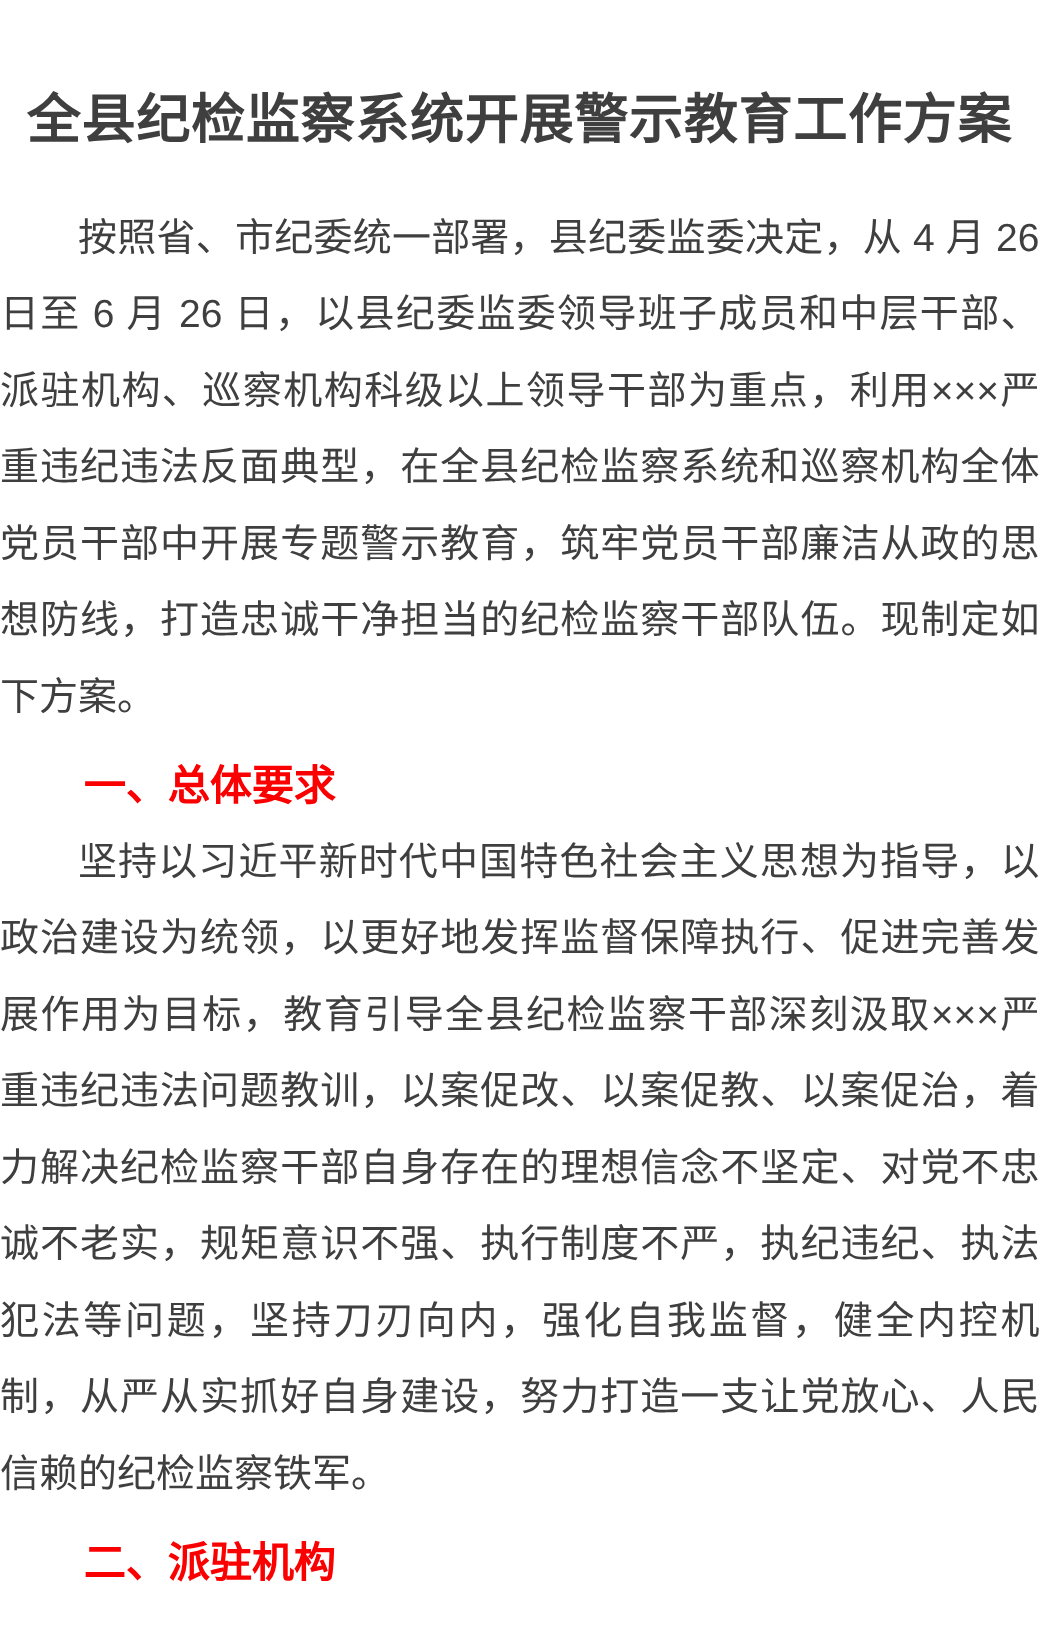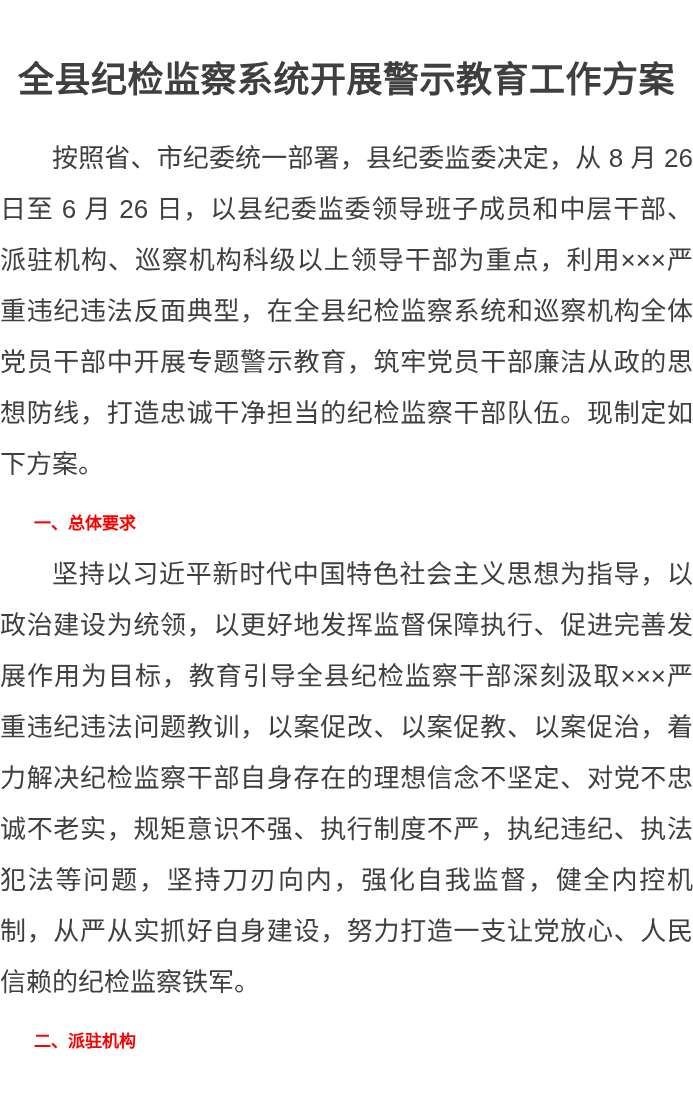--- a/index.html
+++ b/index.html
@@ -37,33 +37,33 @@
     text-align: justify;
     text-justify: inter-ideograph;
     text-indent: 2em;
     color: var(--text-color);
   }
   .para-first {
     margin-top: 30px;
   }
   .section-heading {
     margin: 8px 0 0 0;
-    font-size: 17px;
+    font-size: 28px;
     line-height: 51px;
     font-weight: 700;
     text-indent: 2em;
     color: var(--heading-color);
   }
 </style>
 </head>
 <body>
 
 <div class="page">
   <h1 class="doc-title">全县纪检监察系统开展警示教育工作方案</h1>
 
-  <p class="para para-first">按照省、市纪委统一部署，县纪委监委决定，从 8 月 26 日至 6 月 26 日，以县纪委监委领导班子成员和中层干部、派驻机构、巡察机构科级以上领导干部为重点，利用×××严重违纪违法反面典型，在全县纪检监察系统和巡察机构全体党员干部中开展专题警示教育，筑牢党员干部廉洁从政的思想防线，打造忠诚干净担当的纪检监察干部队伍。现制定如下方案。</p>
+  <p class="para para-first">按照省、市纪委统一部署，县纪委监委决定，从 4 月 26 日至 6 月 26 日，以县纪委监委领导班子成员和中层干部、派驻机构、巡察机构科级以上领导干部为重点，利用×××严重违纪违法反面典型，在全县纪检监察系统和巡察机构全体党员干部中开展专题警示教育，筑牢党员干部廉洁从政的思想防线，打造忠诚干净担当的纪检监察干部队伍。现制定如下方案。</p>
 
   <h2 class="section-heading">一、总体要求</h2>
 
   <p class="para">坚持以习近平新时代中国特色社会主义思想为指导，以政治建设为统领，以更好地发挥监督保障执行、促进完善发展作用为目标，教育引导全县纪检监察干部深刻汲取×××严重违纪违法问题教训，以案促改、以案促教、以案促治，着力解决纪检监察干部自身存在的理想信念不坚定、对党不忠诚不老实，规矩意识不强、执行制度不严，执纪违纪、执法犯法等问题，坚持刀刃向内，强化自我监督，健全内控机制，从严从实抓好自身建设，努力打造一支让党放心、人民信赖的纪检监察铁军。</p>
 
   <h2 class="section-heading">二、派驻机构</h2>
 </div>
 
 </body></html>

